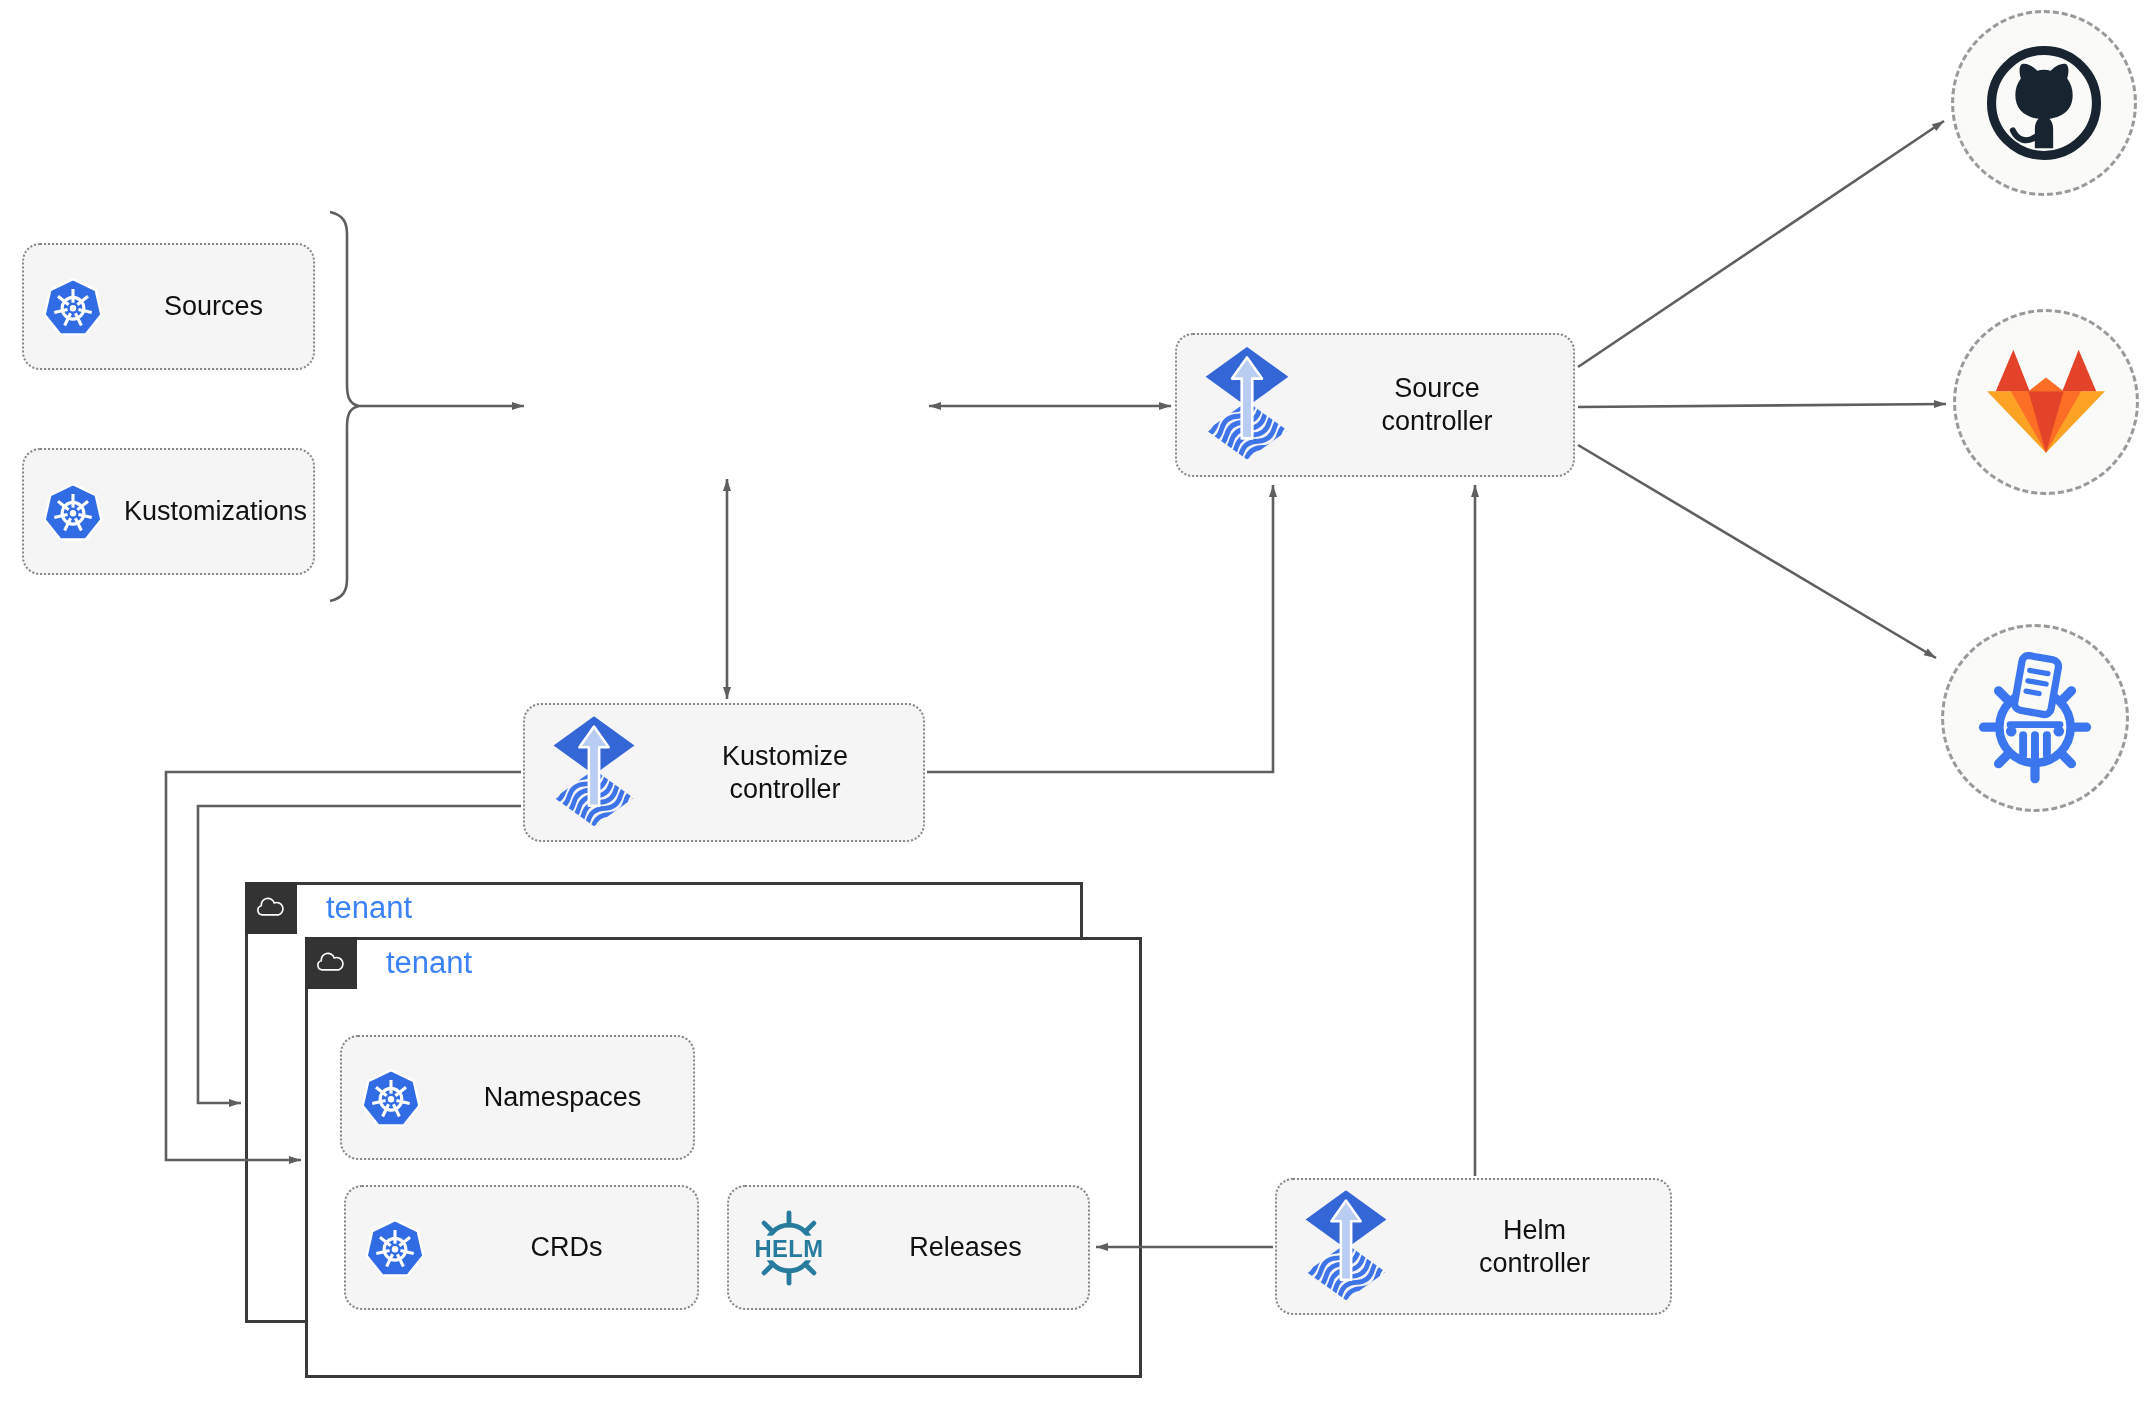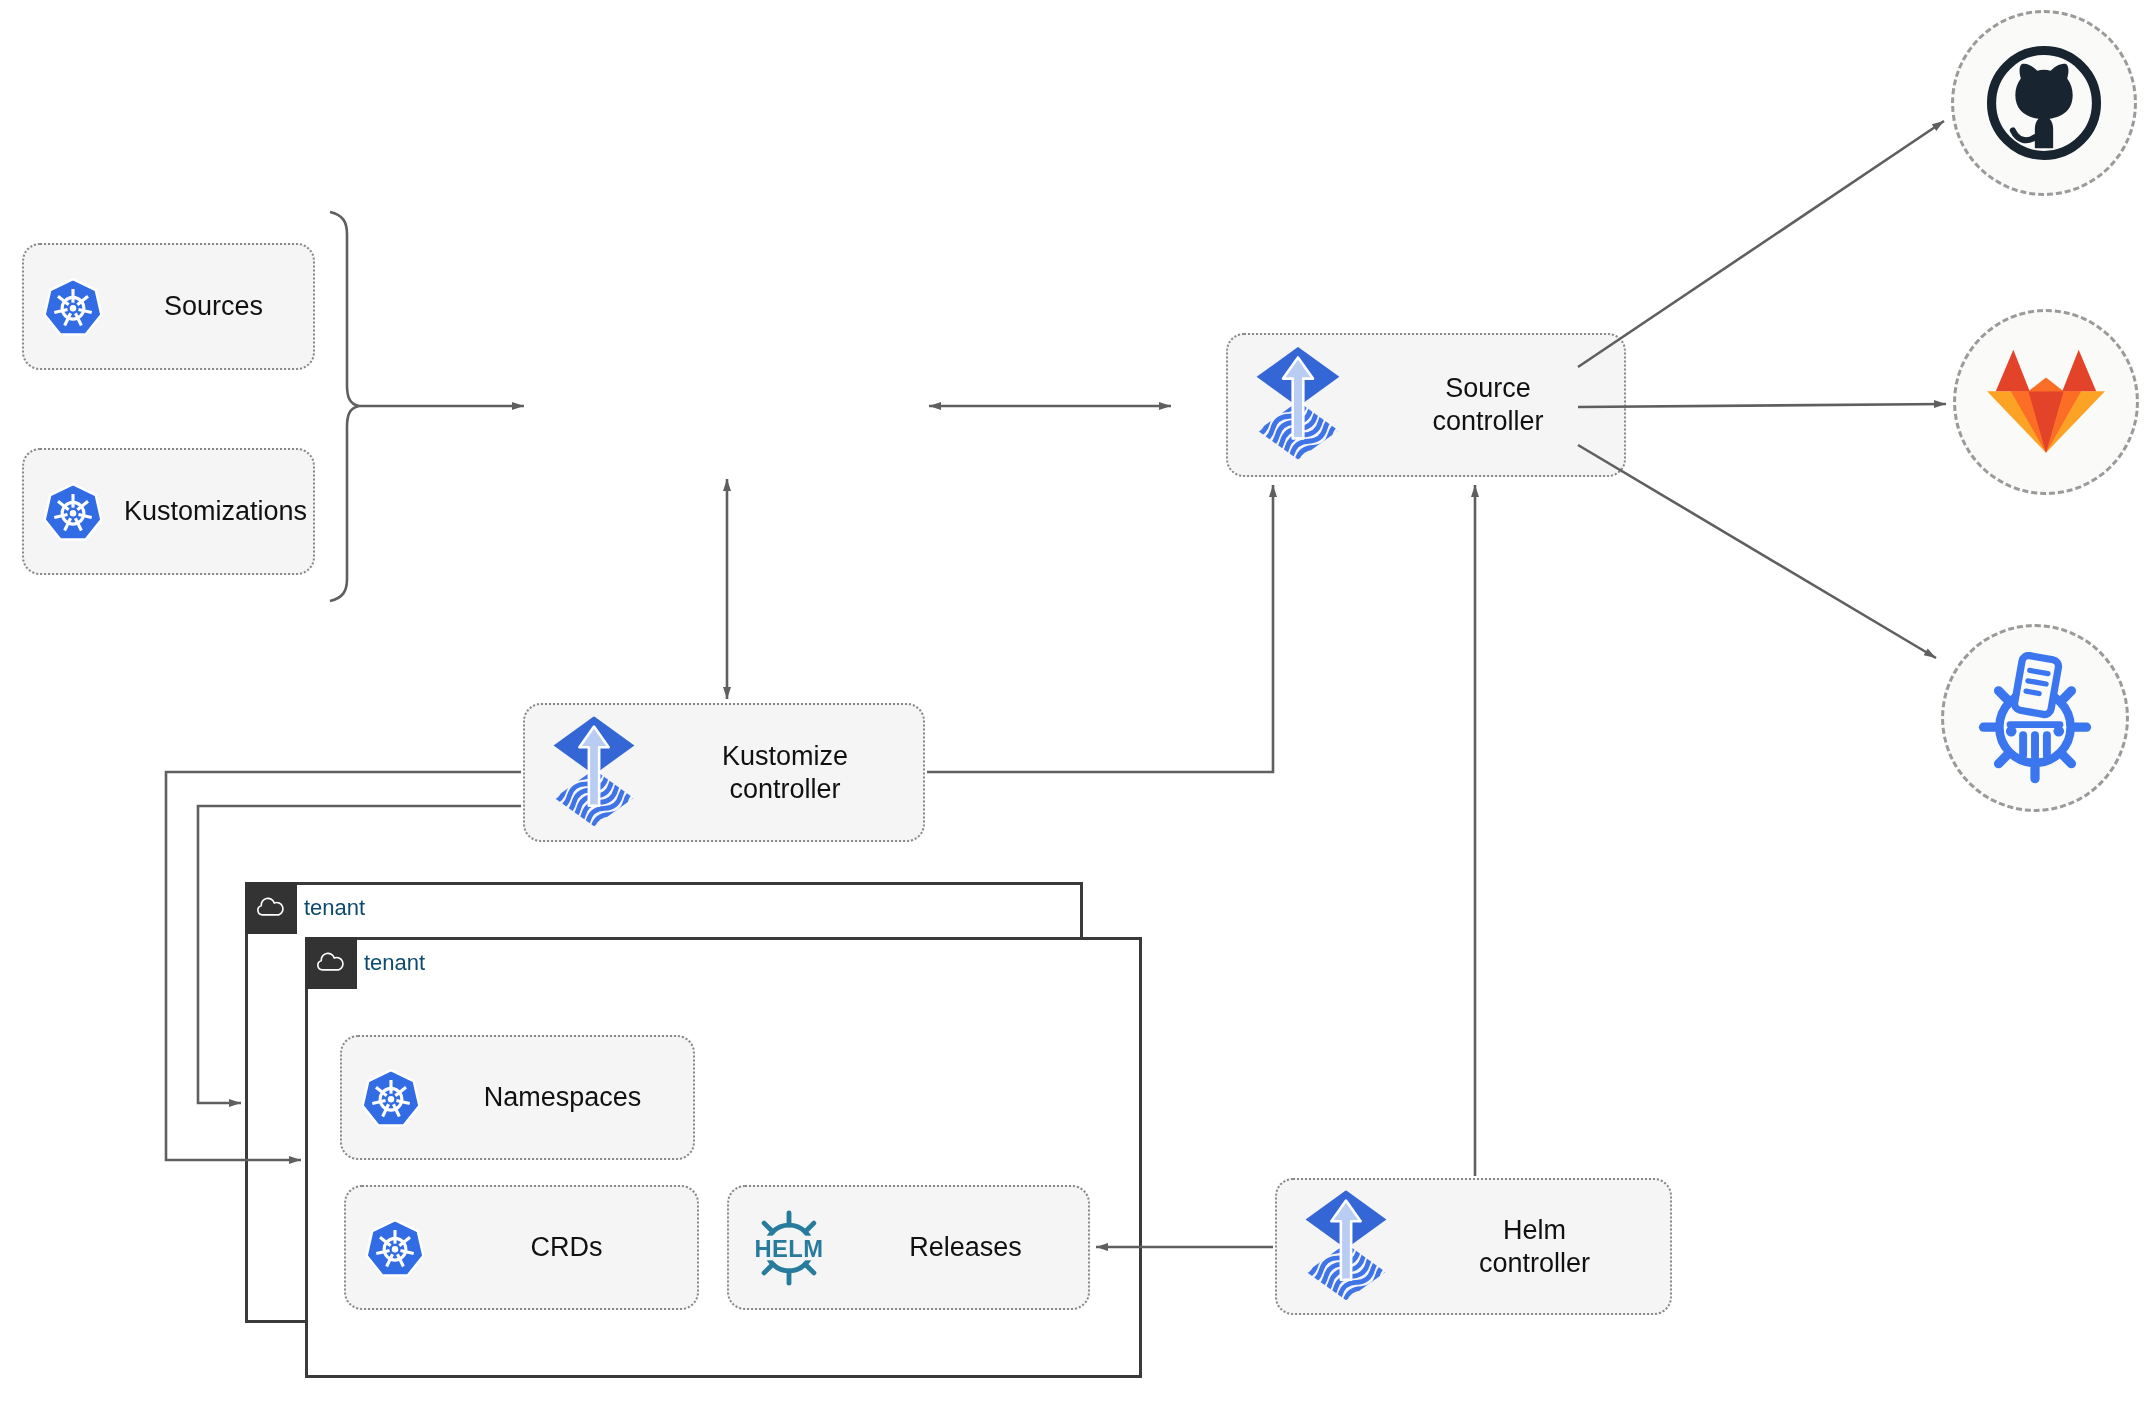--- a/index.html
+++ b/index.html
@@ -16,22 +16,22 @@
 .node{position:absolute;display:flex;align-items:center;gap:20px;background:var(--node-fill);
   border:2px dotted var(--node-border);border-radius:18px;z-index:3}
 .node .lbl{flex:1;text-align:center;font-size:27px;line-height:1.22;color:var(--label-color);padding-right:10px}
 .node .wrap{display:inline-block;max-width:178px}
 .icon{flex:0 0 auto;display:block}
 .tenant{position:absolute;background:#fff;border:3px solid var(--tenant-border)}
 .tenant-outer{z-index:1}
 .tenant-inner{z-index:2}
 .tenant-head{position:absolute;left:-3px;top:-3px;width:52px;height:52px;background:var(--tenant-header);
   display:flex;align-items:center;justify-content:center}
-.tenant-label{position:absolute;left:56px;top:-3px;height:52px;display:flex;align-items:center;
-  font-size:22px;color:#0c4a6e}
+.tenant-label{position:absolute;left:78px;top:-3px;height:52px;display:flex;align-items:center;
+  font-size:31px;color:#3b82f6}
 .circle{position:absolute;border:3px dashed var(--circle-border);border-radius:50%;
   background:var(--circle-fill);display:flex;align-items:center;justify-content:center;z-index:3}
 svg.overlay{position:absolute;left:0;top:0;z-index:10;pointer-events:none}
 .edge{stroke:var(--edge-gray);stroke-width:2.6;fill:none}
 .brace{stroke:var(--edge-gray);stroke-width:2.6;fill:none}
 .defs{position:absolute;width:0;height:0}
 </style>
 </head>
 <body>
 
@@ -169,21 +169,21 @@
   </div>
 
   <div class="node" style="left:22px;top:448px;width:293px;height:127px;padding-left:18px">
     <svg class="icon" style="width:62px;height:62px" viewBox="0 0 100 100">
         <use href="#sym-k8s"></use>
       </svg>
     <div class="lbl">Kustomizations</div>
   </div>
 
 
-  <div class="node" style="left:1226px;top:333px;width:400px;height:144px;padding-left:26px">
+  <div class="node" style="left:1175px;top:333px;width:400px;height:144px;padding-left:26px">
     <svg class="icon" style="width:88px;height:118px" viewBox="0 0 100 132">
         <use href="#sym-flux"></use>
       </svg>
     <div class="lbl">
       <span class="wrap">Source controller</span>
     </div>
   </div>
 
   <div class="node" style="left:523px;top:703px;width:402px;height:139px;padding-left:26px">
     <svg class="icon" style="width:86px;height:116px" viewBox="0 0 100 132">

